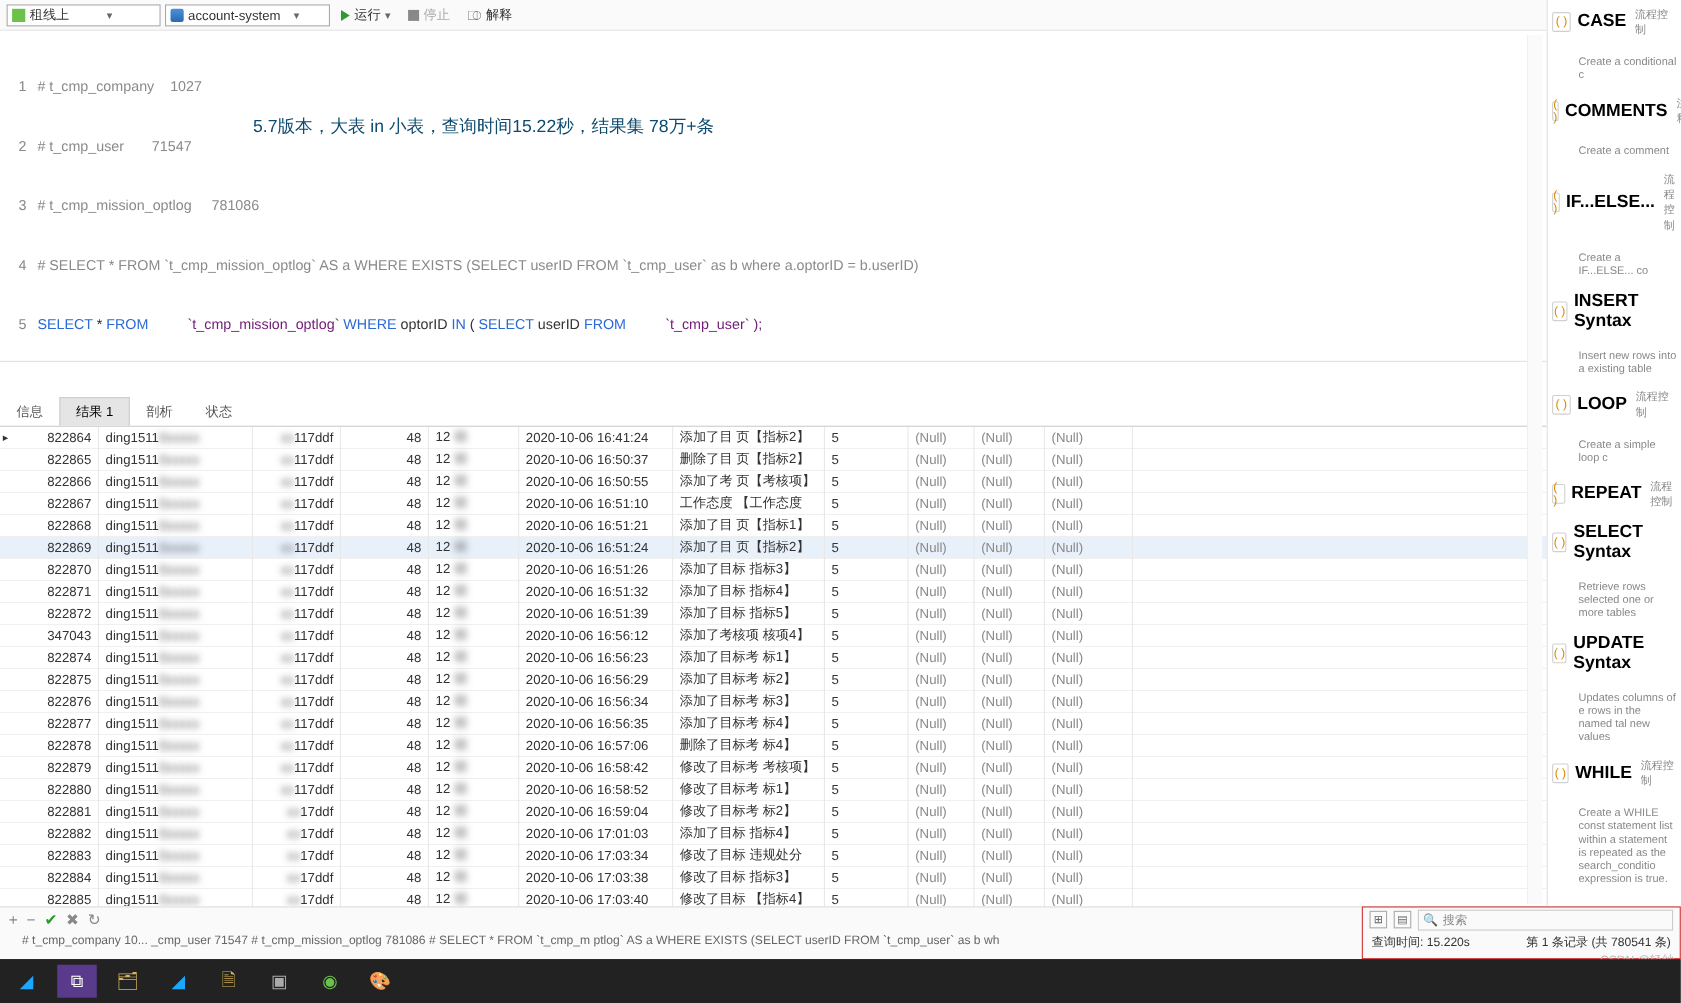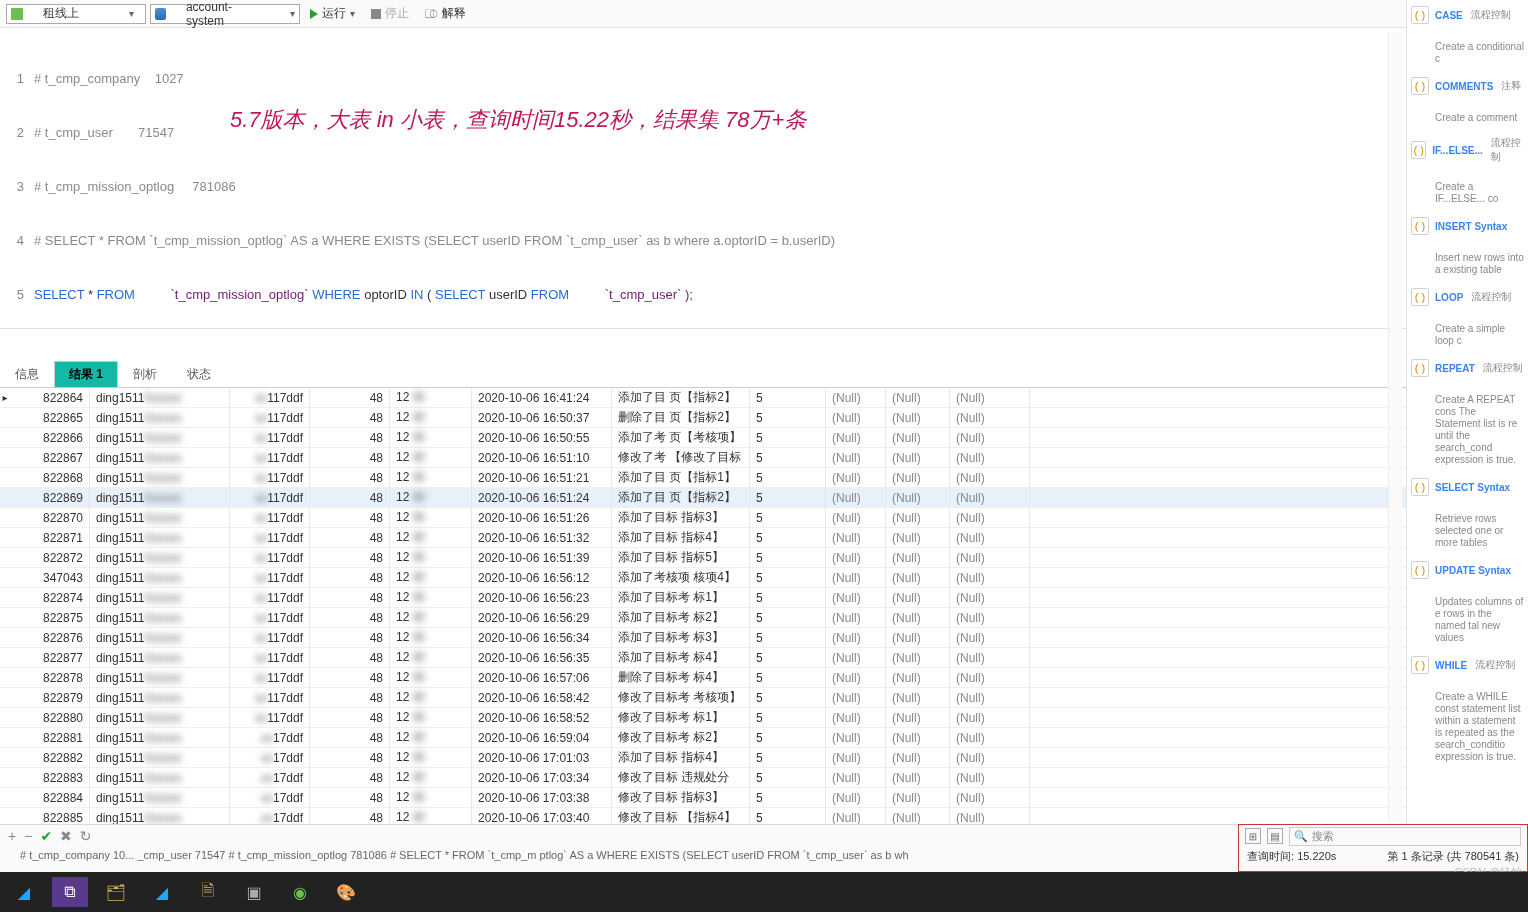--- a/index.html
+++ b/index.html
@@ -1,49 +1,49 @@
 <!DOCTYPE html>
 <html><head>
 <meta charset="utf-8">
 <style>
 * { margin:0; padding:0; box-sizing:border-box; font-family:"Microsoft YaHei","Segoe UI",Arial,sans-serif; }
 body { background:#fff; font-size:12px; color:#333; width:1528px; height:912px; overflow:hidden; position:relative; }
 .toolbar { display:flex; align-items:center; padding:4px 6px; border-bottom:1px solid #e0e0e0; gap:4px; background:#fafafa; height:28px; }
-.combo { display:flex; align-items:center; border:1px solid #aaa; background:#fff; height:20px; padding:0 4px; font-size:12px; gap:20px; }
+.combo { display:flex; align-items:center; border:1px solid #aaa; background:#fff; height:20px; padding:0 4px; font-size:12px; gap:4px; }
 .combo .conn-icon { width:12px; height:12px; background:#6bc14a; display:inline-block; }
 .combo .db-icon { width:12px; height:12px; background:linear-gradient(#4a90d9,#2a6bb0); border-radius:2px; display:inline-block; }
 .combo .caret { margin-left:30px; color:#666; font-size:10px; }
 .tb-btn { display:flex; align-items:center; gap:4px; padding:2px 6px; color:#333; cursor:pointer; }
 .tb-btn.disabled { color:#aaa; }
 .tb-btn .tri-run { width:0;height:0;border-left:8px solid #2e9b2e;border-top:5px solid transparent;border-bottom:5px solid transparent; }
 .tb-btn .sq-stop { width:10px;height:10px;background:#888; }
 .editor { font-family:Consolas,monospace; font-size:13px; padding:6px 0 6px 0; background:#fff; border-bottom:1px solid #e0e0e0; white-space:pre; line-height:18px; position:relative; }
 .gutter { display:inline-block; width:34px; text-align:right; padding-right:10px; color:#888; }
 .cmt { color:#8a8a8a; }
 .kw { color:#2a6ad6; }
 .str { color:#701a75;margin-left:32px; }
-.annotation { position:absolute; left:230px; top:105px; color:#be185d; font-size:22px; font-weight:400; pointer-events:none;font-style:italic; }
+.annotation { position:absolute; left:230px; top:105px; color:#0c4a6e; font-size:16px; font-weight:400; pointer-events:none; }
 .tabs { display:flex; border-bottom:1px solid #ccc; margin-top:32px; }
 .tab { padding:4px 14px; font-size:12px; color:#555; border:1px solid transparent; border-bottom:none; cursor:pointer; }
-.tab.active { background:#14b8a6; border-color:#ccc; color:#000; font-weight:700; }
+.tab.active { background:#e5e5e5; border-color:#ccc; color:#000; font-weight:400; }
 .grid-header { display:flex; border-bottom:1px solid #ccc; background:#f5f5f5; }
 .grid-header .cell,.row .cell { padding:3px 6px; font-size:12px; border-right:1px solid #e8e8e8; overflow:hidden; white-space:nowrap; text-overflow:ellipsis; }
 .grid-header .cell { color:#333; height:22px; display:flex; align-items:center; }
 .rows { overflow:auto; }
 .row { display:flex; border-bottom:1px solid #f0f0f0; height:20px; align-items:center; }
 .row:nth-child(odd){ background:#fff; }
 .row.sel { background:#e8f0fa; }
 .c0{width:80px;text-align:right;} .c1{width:140px;} .c2{width:80px;text-align:right;} .c3{width:80px;text-align:right;} .c4{width:82px;} .c5{width:140px;} .c6{width:138px;} .c7{width:76px;} .c8{width:60px;} .c9{width:64px;} .c10{width:80px;}
 .blur { color:transparent; text-shadow:0 0 6px rgba(80,80,80,.9); }
 .null { color:#888; }
 .sidebar { position:absolute; right:0; top:0; bottom:40px; width:122px; border-left:1px solid #e0e0e0; padding:6px 4px; overflow:hidden; background:#fff; }
 .sb-item { margin-bottom:12px; }
 .sb-item .sb-head { display:flex; align-items:center; gap:6px; }
 .sb-item .sb-ico { width:18px; height:18px; border:1px solid #d0d0d0; border-radius:2px; display:flex; align-items:center; justify-content:center; color:#d68a00; font-size:11px; }
-.sb-item .sb-title { font-size:10px; font-weight:600; color:#3b82f6; }
+.sb-item .sb-title { font-size:16px; font-weight:600; color:#000000; }
 .sb-item .sb-tag { font-size:10px; color:#888; margin-left:2px; }
 .sb-item .sb-desc { font-size:10px; color:#888; margin-left:24px; margin-top:17px; line-height:12px; }
 .statusbar { position:absolute; left:0; right:0; bottom:40px; height:48px; border-top:1px solid #ddd; background:#fafafa; }
 .sb-tools { display:flex; align-items:center; gap:8px; padding:2px 8px; height:22px; color:#888; }
 .sb-tools span { cursor:pointer; font-size:14px; }
 .sb-info { display:flex; align-items:center; padding:2px 20px; font-size:11px; color:#666; gap:12px; }
 .sb-right { position:absolute; right:0; bottom:40px; height:48px; width:290px; border:1px solid #cc3333; background:#fafafa; }
 .sb-right .line1 { display:flex; align-items:center; height:22px; padding:2px 6px; gap:6px; }
 .sb-right .line2 { display:flex; align-items:center; justify-content:space-between; padding:2px 8px; font-size:11px; }
 .srch { border:1px solid #ccc; padding:1px 4px; font-size:11px; flex:1; display:flex; align-items:center; gap:4px; color:#888; }
@@ -152,21 +152,21 @@
     <div class="cell c10 null">(Null)</div>
         </div>
         <div class="row">
           <div class="row-ptr"></div>
     <div class="cell c0">822867</div>
     <div class="cell c1">ding1511<span class="blur">0xxxxx</span></div>
     <div class="cell c2"><span class="blur">xx</span>117ddf</div>
     <div class="cell c3">48</div>
     <div class="cell c4">12 <span class="blur">胡</span></div>
     <div class="cell c5">2020-10-06 16:51:10</div>
-    <div class="cell c6">修改了考    【修改了目标</div>
+    <div class="cell c6">工作态度    【工作态度</div>
     <div class="cell c7">5</div>
     <div class="cell c8 null">(Null)</div>
     <div class="cell c9 null">(Null)</div>
     <div class="cell c10 null">(Null)</div>
         </div>
         <div class="row">
           <div class="row-ptr"></div>
     <div class="cell c0">822868</div>
     <div class="cell c1">ding1511<span class="blur">0xxxxx</span></div>
     <div class="cell c2"><span class="blur">xx</span>117ddf</div>
@@ -520,21 +520,20 @@
         <span class="sb-tag">流程控制</span>
       </div>
       <div class="sb-desc">Create a simple loop c</div>
     </div>
     <div class="sb-item">
       <div class="sb-head">
         <span class="sb-ico">( )</span>
         <span class="sb-title">REPEAT</span>
         <span class="sb-tag">流程控制</span>
       </div>
-      <div class="sb-desc">Create A REPEAT cons The Statement list is re until the search_cond expression is true.</div>
     </div>
     <div class="sb-item">
       <div class="sb-head">
         <span class="sb-ico">( )</span>
         <span class="sb-title">SELECT Syntax</span>
         <span class="sb-tag"></span>
       </div>
       <div class="sb-desc">Retrieve rows selected one or more tables</div>
     </div>
     <div class="sb-item">

